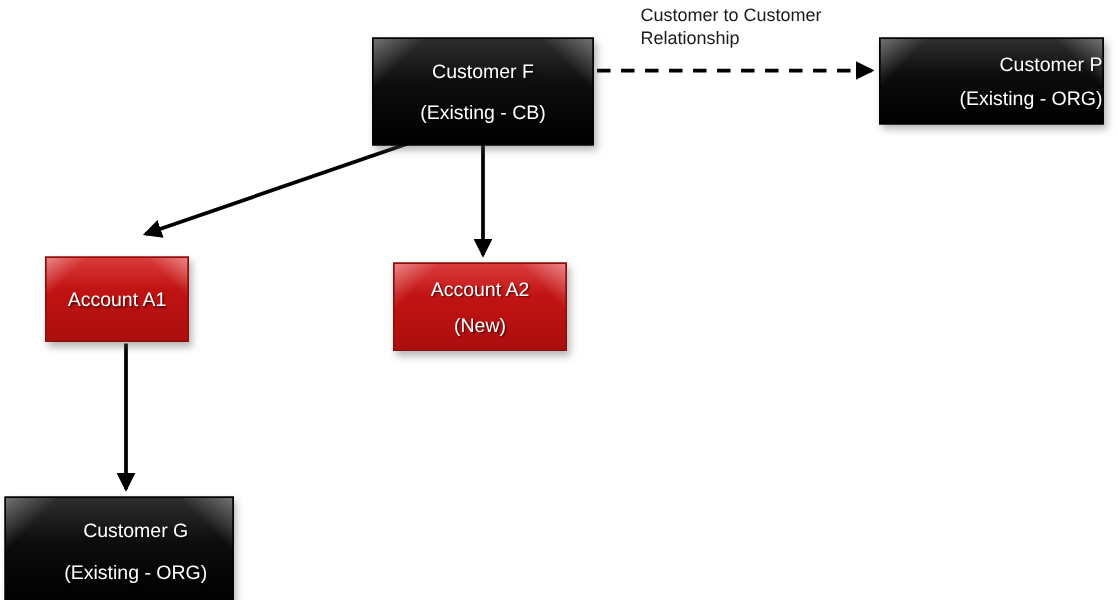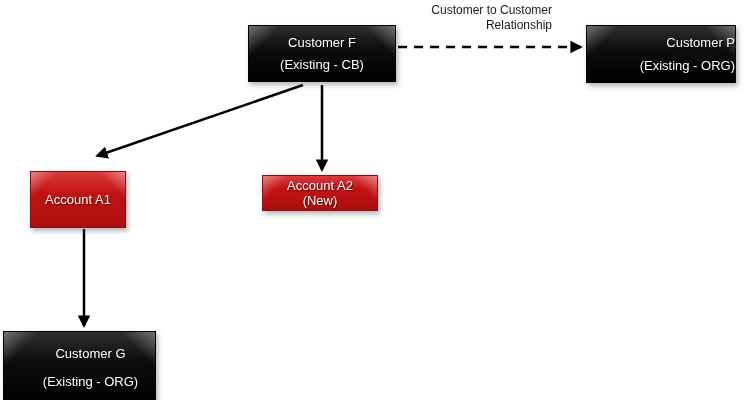--- a/index.html
+++ b/index.html
@@ -47,34 +47,33 @@
     border: 1px solid #8d0c0c;
     background:
       linear-gradient(135deg, rgba(255,255,255,0.38) 0%, rgba(255,255,255,0) 18%),
       linear-gradient(225deg, rgba(255,255,255,0.38) 0%, rgba(255,255,255,0) 18%),
       linear-gradient(180deg, #da3b3b 0%, #c11313 38%, #ac0e0e 100%);
     background-color: var(--account-node, #c01313);
   }
   .node .title, .node .subtitle {
     width: 100%;
   }
-  #node-customer-f { left: 248px; top: 25px;  width: 148px; height: 57px; }
+  #node-customer-f { left: 248px; top: 25px;  width: 148px; height: 72px; }
   #node-customer-p { left: 586px; top: 25px;  width: 150px; height: 58px; text-align: right; }
   #node-account-a1 { left: 30px;  top: 171px; width: 96px; height: 57px; }
-  #node-account-a2 { left: 262px; top: 175px; width: 116px; height: 36px; }
+  #node-account-a2 { left: 262px; top: 175px; width: 116px; height: 59px; }
   #node-customer-g { left: 3px;   top: 331px; width: 153px; height: 73px; padding-left: 22px; }
   .edge-label {
     position: absolute;
-    left: 402px;
+    left: 427px;
     top: 3px;
     width: 150px;
     font-size: 12px;
     line-height: 1.25;
     color: var(--label-text, #1a1a1a);
-    text-align: right;
   }
 </style>
 </head>
 <body>
 
 <div class="canvas">
 
   <svg class="edges-layer" width="745" height="400" viewBox="0 0 745 400" xmlns="http://www.w3.org/2000/svg">
     <defs>
       <marker id="arrowhead" viewBox="0 0 10 10" refX="8.5" refY="5" markerWidth="5" markerHeight="5" orient="auto-start-reverse">

